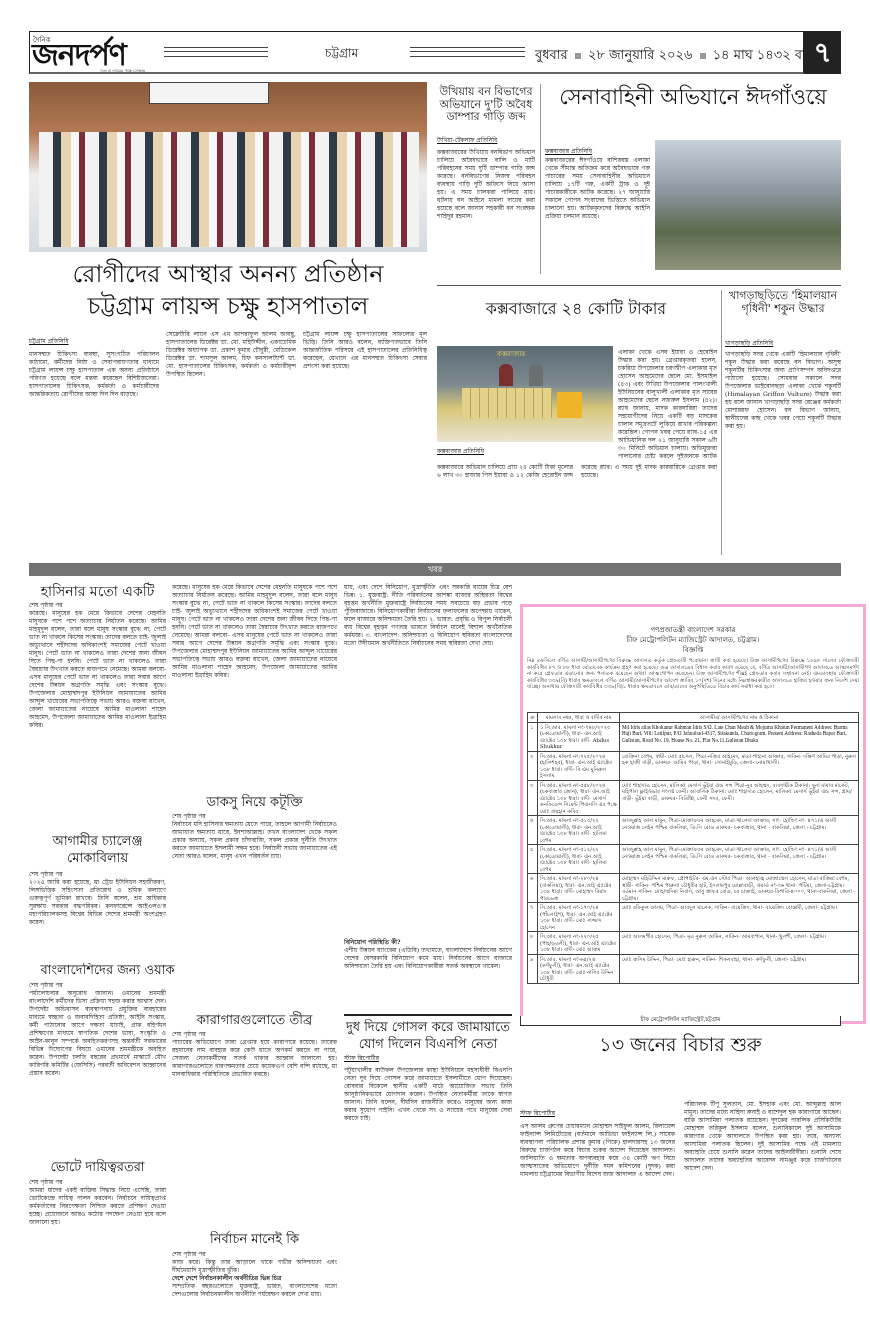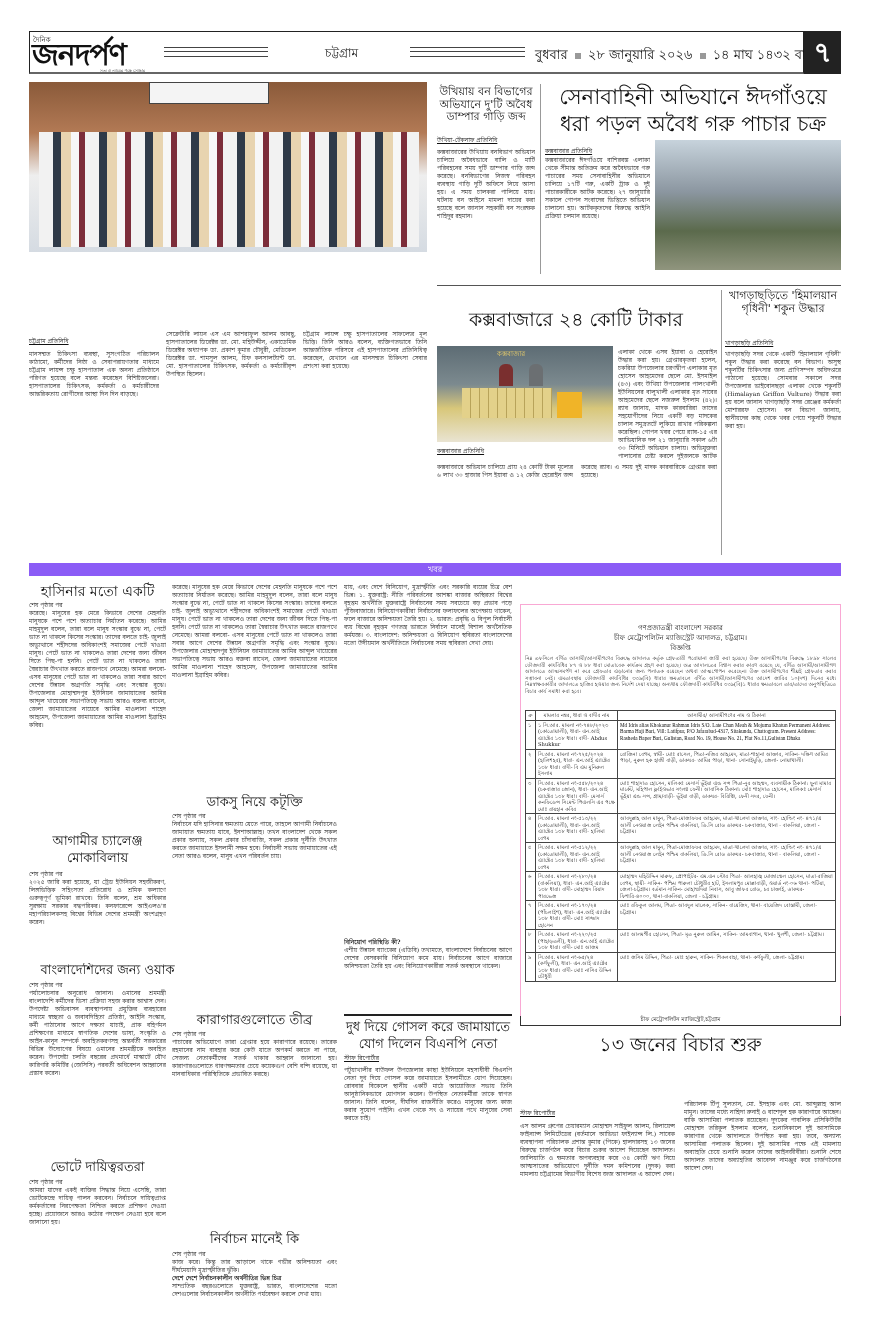--- a/index.html
+++ b/index.html
@@ -13,22 +13,22 @@
 .lines:before{content:"";display:block;height:3px;border-bottom:1px solid #444}
 .section-name{left:325px;top:44px;font-size:12px;font-family:"DejaVu Sans",sans-serif}
 .dateline{left:535px;top:45px;font-size:13px;font-family:"DejaVu Sans",sans-serif}
 .page-num{left:804px;top:31px;width:37px;height:43px;background:#222;color:#fff;font-size:28px;font-weight:bold;text-align:center;line-height:43px;font-family:"DejaVu Sans",sans-serif}
 .photo-hospital{left:29px;top:82px;width:398px;height:170px;background:linear-gradient(180deg,#8a5a3a 0%,#b37a55 30%,#eee 55%,#d5dbe2 100%)}
 .photo-army{left:655px;top:140px;width:186px;height:130px;background:linear-gradient(180deg,#c7d3dc 0%,#8b96a0 40%,#5b6a4c 70%,#90957e 100%)}
 .photo-drugs{left:437px;top:346px;width:176px;height:96px;background:linear-gradient(180deg,#5d6c74 0%,#7c8a8f 40%,#d8c77a 65%,#e9e4d2 100%)}
 .hl{font-family:"DejaVu Sans",sans-serif;text-align:center;line-height:1.15;color:#111}
 .byline{font-size:6px;text-decoration:underline;font-family:"DejaVu Sans",sans-serif}
 .body{font-size:6px;line-height:8px;text-align:justify;color:#222;overflow:hidden}
-.section-bar{left:29px;top:563px;width:812px;height:13px;background:#8b5cf6;color:#fff;text-align:center;font-size:8px;line-height:13px;font-family:"DejaVu Sans",sans-serif}
-.notice{left:520px;top:604px;width:321px;height:420px;border:1px solid #f9a8d4}
+.section-bar{left:29px;top:563px;width:812px;height:13px;background:#737373;color:#fff;text-align:center;font-size:8px;line-height:13px;font-family:"DejaVu Sans",sans-serif}
+.notice{left:520px;top:604px;width:346px;height:420px;border:3px solid #f9a8d4}
 .notice table{width:100%;border-collapse:collapse;font-size:5.2px;line-height:6.5px}
 .notice td,.notice th{border:1px solid #444;padding:1px 2px;vertical-align:top;font-weight:normal}
 .vrule{width:1px;background:#999}
 .hrule{height:1px;background:#555}
 </style>
 </head>
 <body>
 
 <div class="abs masthead"></div>
 <div class="abs logo-small">দৈনিক</div>
@@ -44,43 +44,44 @@
   <span style="display:inline-block;width:6px;height:6px;background:#999;margin:0 3px"></span>
   <span>১৪ মাঘ ১৪৩২ বাংলা</span>
 </div>
 <div class="abs page-num">৭</div>
 
 <div class="abs photo-hospital">
   <div style="position:absolute;left:120px;top:0;width:120px;height:22px;background:#f4f4f4;border:1px solid #444"></div>
   <div style="position:absolute;left:10px;top:50px;width:380px;height:115px;background:repeating-linear-gradient(90deg,#f2f2f2 0 14px,#2f3a48 14px 22px,#e8d4b0 22px 32px,#f7f7f7 32px 40px,#7c2d3a 40px 46px)"></div>
 </div>
 <div class="abs hl" style="left:29px;top:258px;width:398px;font-size:24px;line-height:32px">
+  <div>রোগীদের আস্থার অনন্য প্রতিষ্ঠান</div>
+  <div>চট্টগ্রাম লায়ন্স চক্ষু হাসপাতাল</div>
 </div>
 <div class="abs byline" style="left:29px;top:336px">চট্টগ্রাম প্রতিনিধি</div>
 <div class="abs body" style="left:29px;top:350px;width:130px;height:205px">মানসম্মত চিকিৎসা ব্যবস্থা, সুসংগঠিত পরিচালন কাঠামো, কর্মীদের নিষ্ঠা ও সেবাপরায়ণতার মাধ্যমে চট্টগ্রাম লায়ন্স চক্ষু হাসপাতাল এক অনন্য প্রতিষ্ঠানে পরিণত হয়েছে বলে মন্তব্য করেছেন বিশিষ্টজনেরা। হাসপাতালের চিকিৎসক, কর্মকর্তা ও কর্মচারীদের আন্তরিকতায় রোগীদের আস্থা দিন দিন বাড়ছে।</div>
 <div class="abs body" style="left:166px;top:330px;width:130px;height:225px">সেক্রেটারি লায়ন এস এম আশরাফুল আলম আবছু, হাসপাতালের ডিরেক্টর ডা. মো. মহিউদ্দীন, একাডেমিক ডিরেক্টর অধ্যাপক ডা. প্রকাশ কুমার চৌধুরী, মেডিকেল ডিরেক্টর ডা. শামসুল আলম, চিফ কনসালট্যান্ট ডা. মো. হাসপাতালের চিকিৎসক, কর্মকর্তা ও কর্মচারীবৃন্দ উপস্থিত ছিলেন।</div>
 <div class="abs body" style="left:303px;top:330px;width:124px;height:225px">চট্টগ্রাম লায়ন্স চক্ষু হাসপাতালের সাফল্যের মূল ভিত্তি। তিনি আরও বলেন, ব্যক্তিগতভাবে তিনি আন্তর্জাতিক পরিসরে এই হাসপাতালের প্রতিনিধিত্ব করেছেন, যেখানে এর মানসম্মত চিকিৎসা সেবার প্রশংসা করা হয়েছে।</div>
 
 <div class="abs hl" style="left:437px;top:86px;width:98px;font-size:11px">উখিয়ায় বন বিভাগের অভিযানে দু'টি অবৈধ ডাম্পার গাড়ি জব্দ</div>
 <div class="abs byline" style="left:437px;top:135px">উখিয়া-টেকনাফ প্রতিনিধি</div>
 <div class="abs body" style="left:437px;top:148px;width:98px;height:125px">কক্সবাজারের উখিয়ায় বনবিভাগ অভিযান চালিয়ে অবৈধভাবে বালি ও মাটি পরিবহনের সময় দুটি ডাম্পার গাড়ি জব্দ করেছে। বনবিভাগের নিজস্ব পরিবহন ব্যবস্থায় গাড়ি দুটি অফিসে নিয়ে আসা হয়। এ সময় চালকরা পালিয়ে যায়। ঘটনায় বন আইনে মামলা দায়ের করা হয়েছে বলে জানান সহকারী বন সংরক্ষক শাহিদুর রহমান।</div>
 <div class="abs vrule" style="left:540px;top:84px;height:190px"></div>
 
 <div class="abs hl" style="left:545px;top:84px;width:296px;font-size:21px;line-height:27px">
   <div>সেনাবাহিনী অভিযানে ঈদগাঁওয়ে</div>
-  <div>ধরা পড়ল অবৈধ গরু পাচার চক্র</div>
 </div>
 <div class="abs byline" style="left:545px;top:146px">কক্সবাজার প্রতিনিধি</div>
 <div class="abs body" style="left:545px;top:156px;width:105px;height:118px">কক্সবাজারের ঈদগাঁওয়ে বাশিরবস্ত এলাকা থেকে সীমান্ত অতিক্রম করে অবৈধভাবে গরু পাচারের সময় সেনাবাহিনীর অভিযানে চালিয়ে ১৭টি গরু, একটি ট্রাক ও দুই পাচারকারীকে আটক করেছে। ২৭ জানুয়ারি সকালে গোপন সংবাদের ভিত্তিতে অভিযান চালানো হয়। আটককৃতদের বিরুদ্ধে আইনি প্রক্রিয়া চলমান রয়েছে।</div>
 <div class="abs photo-army"></div>
 <div class="abs body" style="left:655px;top:272px;width:186px;height:16px"></div>
 
 <div class="abs hrule" style="left:437px;top:285px;width:404px"></div>
 
-<div class="abs hl" style="left:437px;top:307px;width:278px;font-size:19px;line-height:25px">
+<div class="abs hl" style="left:437px;top:296px;width:278px;font-size:16px;line-height:25px">
   <div>কক্সবাজারে ২৪ কোটি টাকার</div>
 </div>
 <div class="abs photo-drugs">
   <div style="position:absolute;left:60px;top:2px;color:#f1d36a;font-size:7px;font-family:Liberation Serif, serif">কক্সবাজার</div>
   <div style="position:absolute;left:62px;top:18px;width:14px;height:22px;background:#7a2f2f;border-radius:6px 6px 0 0"></div>
   <div style="position:absolute;left:92px;top:18px;width:14px;height:22px;background:#6b6f72;border-radius:6px 6px 0 0"></div>
   <div style="position:absolute;left:25px;top:42px;width:90px;height:30px;background:repeating-linear-gradient(90deg,#e3d18a 0 8px,#b8a35a 8px 9px)"></div>
   <div style="position:absolute;left:120px;top:46px;width:25px;height:26px;background:#f0b428"></div>
 </div>
 <div class="abs byline" style="left:437px;top:446px">কক্সবাজার প্রতিনিধি</div>

